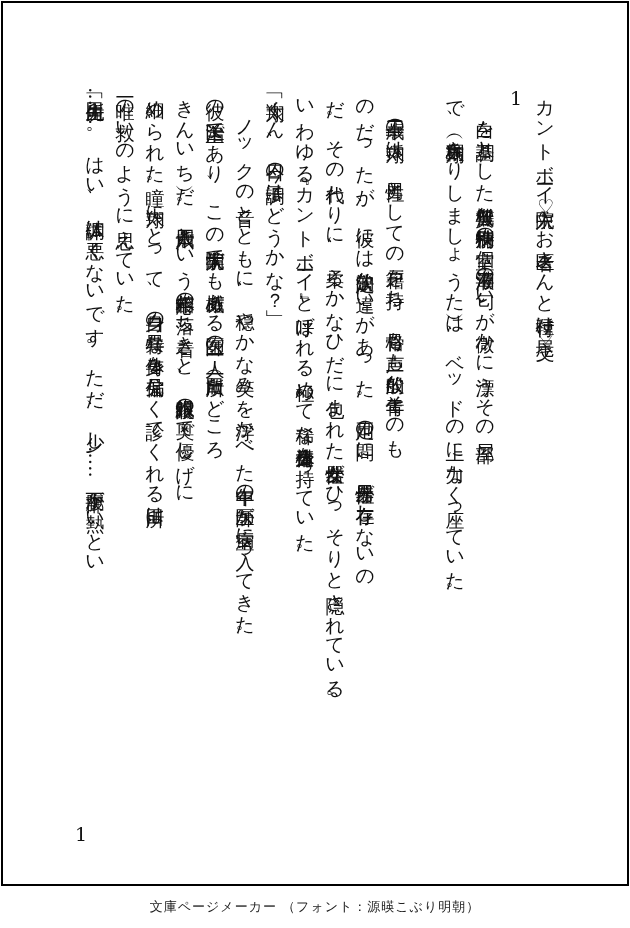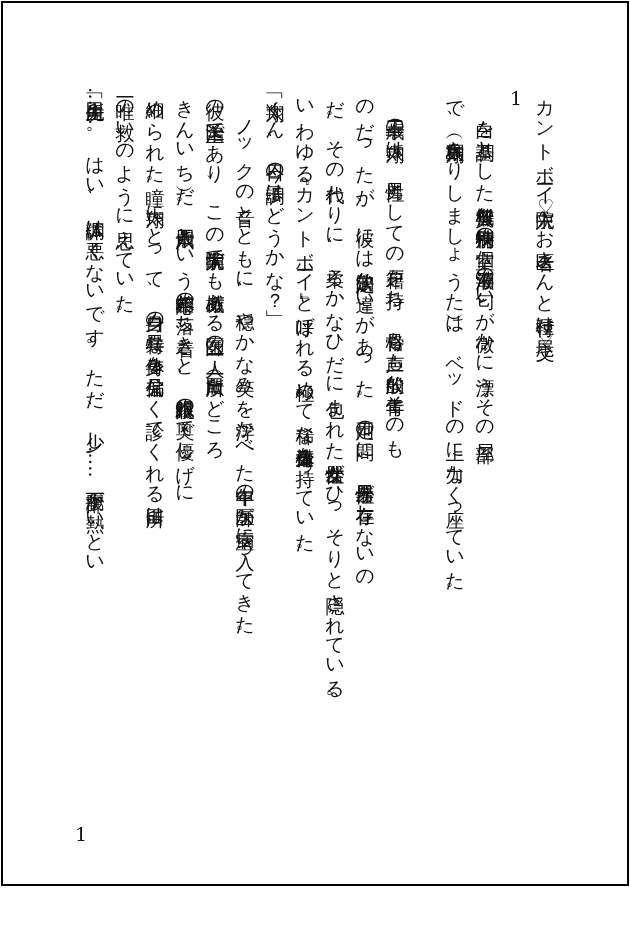--- a/index.html
+++ b/index.html
@@ -90,13 +90,16 @@
         <div class="text-line">「翔太くん、今日の調子はどうかな？」</div>
         <div class="text-line">　ノックの音とともに、穏やかな笑みを浮かべた中年の医師が病室に入ってきた。</div>
         <div class="text-line">彼の主治医であり、この大学病院でも権威ある医師の一人、田所欣一（たどころ</div>
         <div class="text-line">きんいち）だ。四十六歳という年齢相応の落ち着きと、銀縁眼鏡の奥で優しげに</div>
         <div class="text-line">細められた瞳。翔太にとって、自身の特異な身体を偏見なく診てくれる田所は、</div>
         <div class="text-line">唯一の救いのように思えていた。</div>
         <div class="text-line">「田所先生……。はい、体調は悪くないです。ただ、少し……下腹部が熱いとい</div>
       </div>
     <div class="page-number">1</div>
   </div>
+  <div class="footer-strip">
+    <span class="footer-credit">文庫ページメーカー （フォント：源暎こぶり明朝）</span>
+  </div>
 </div>
 
 </body></html>

